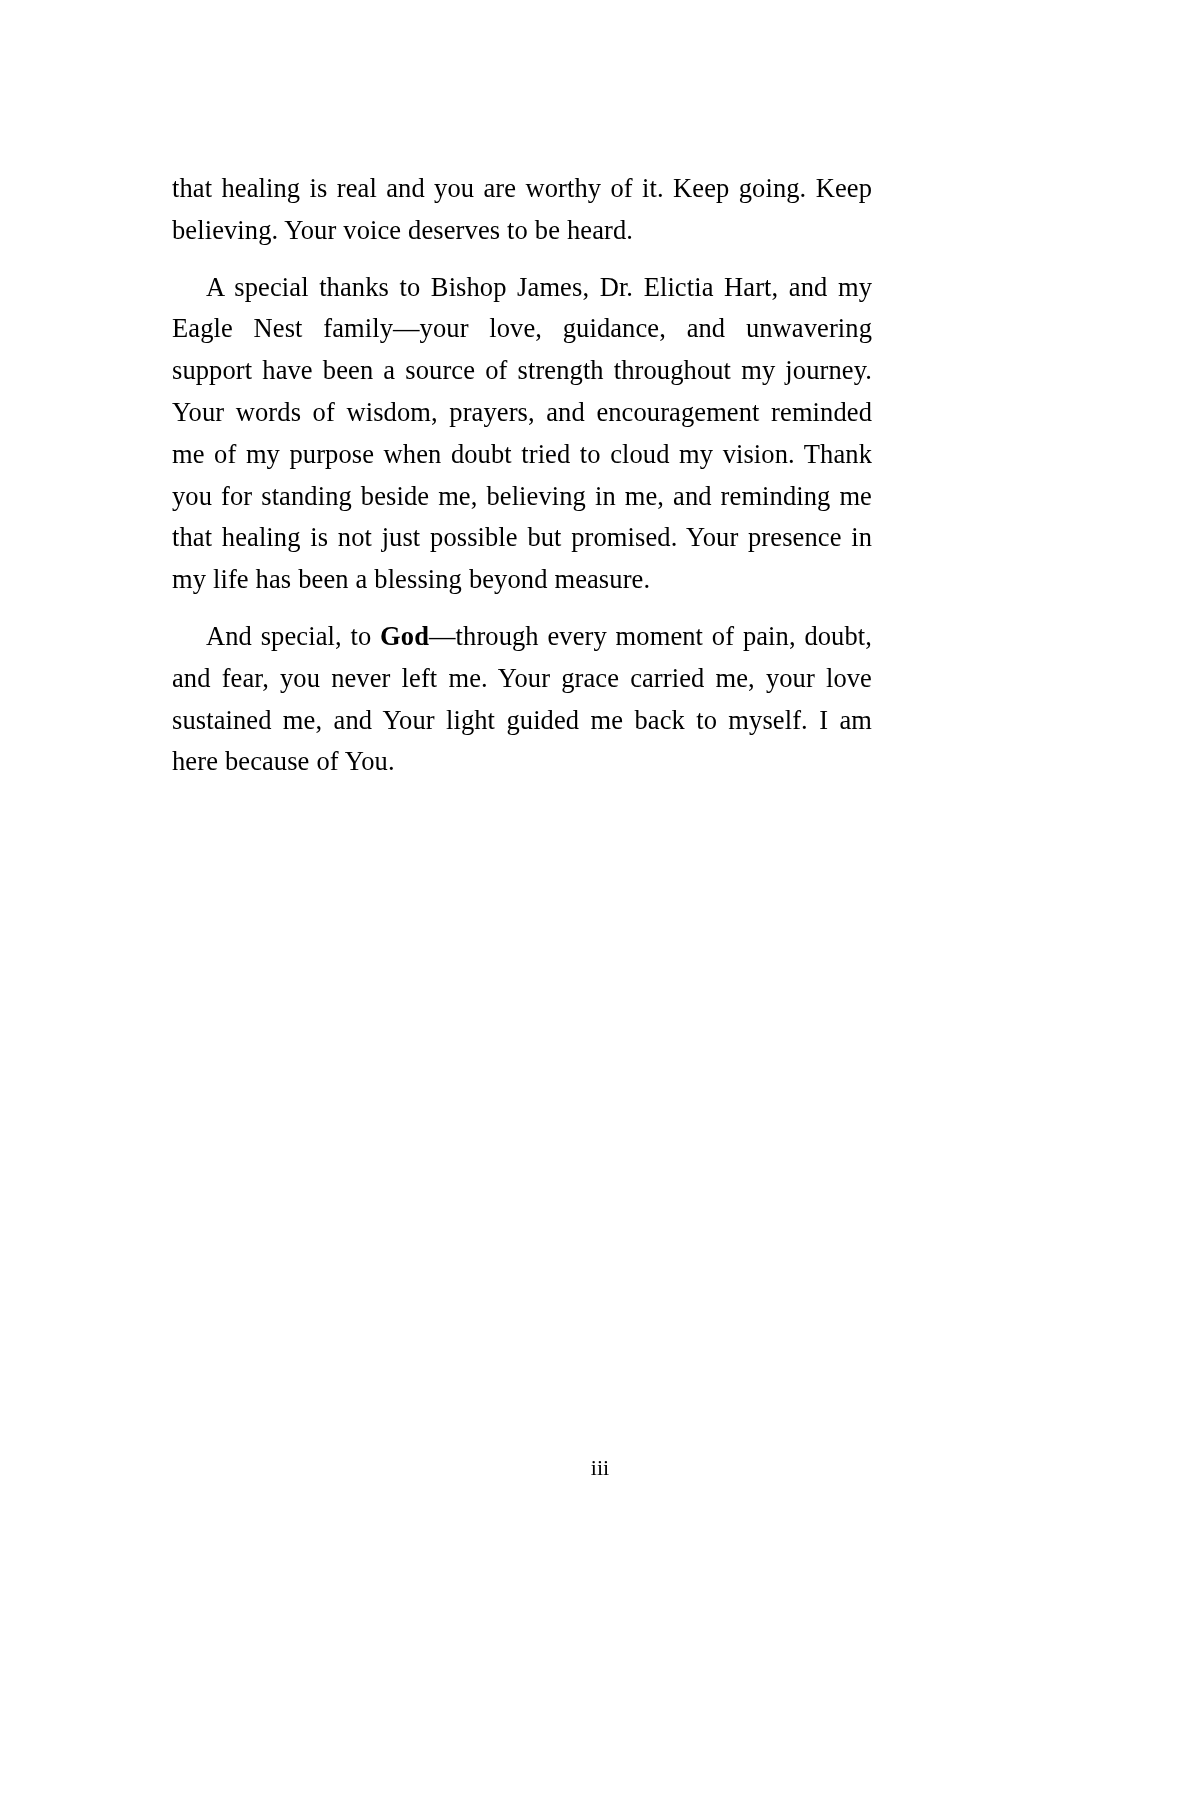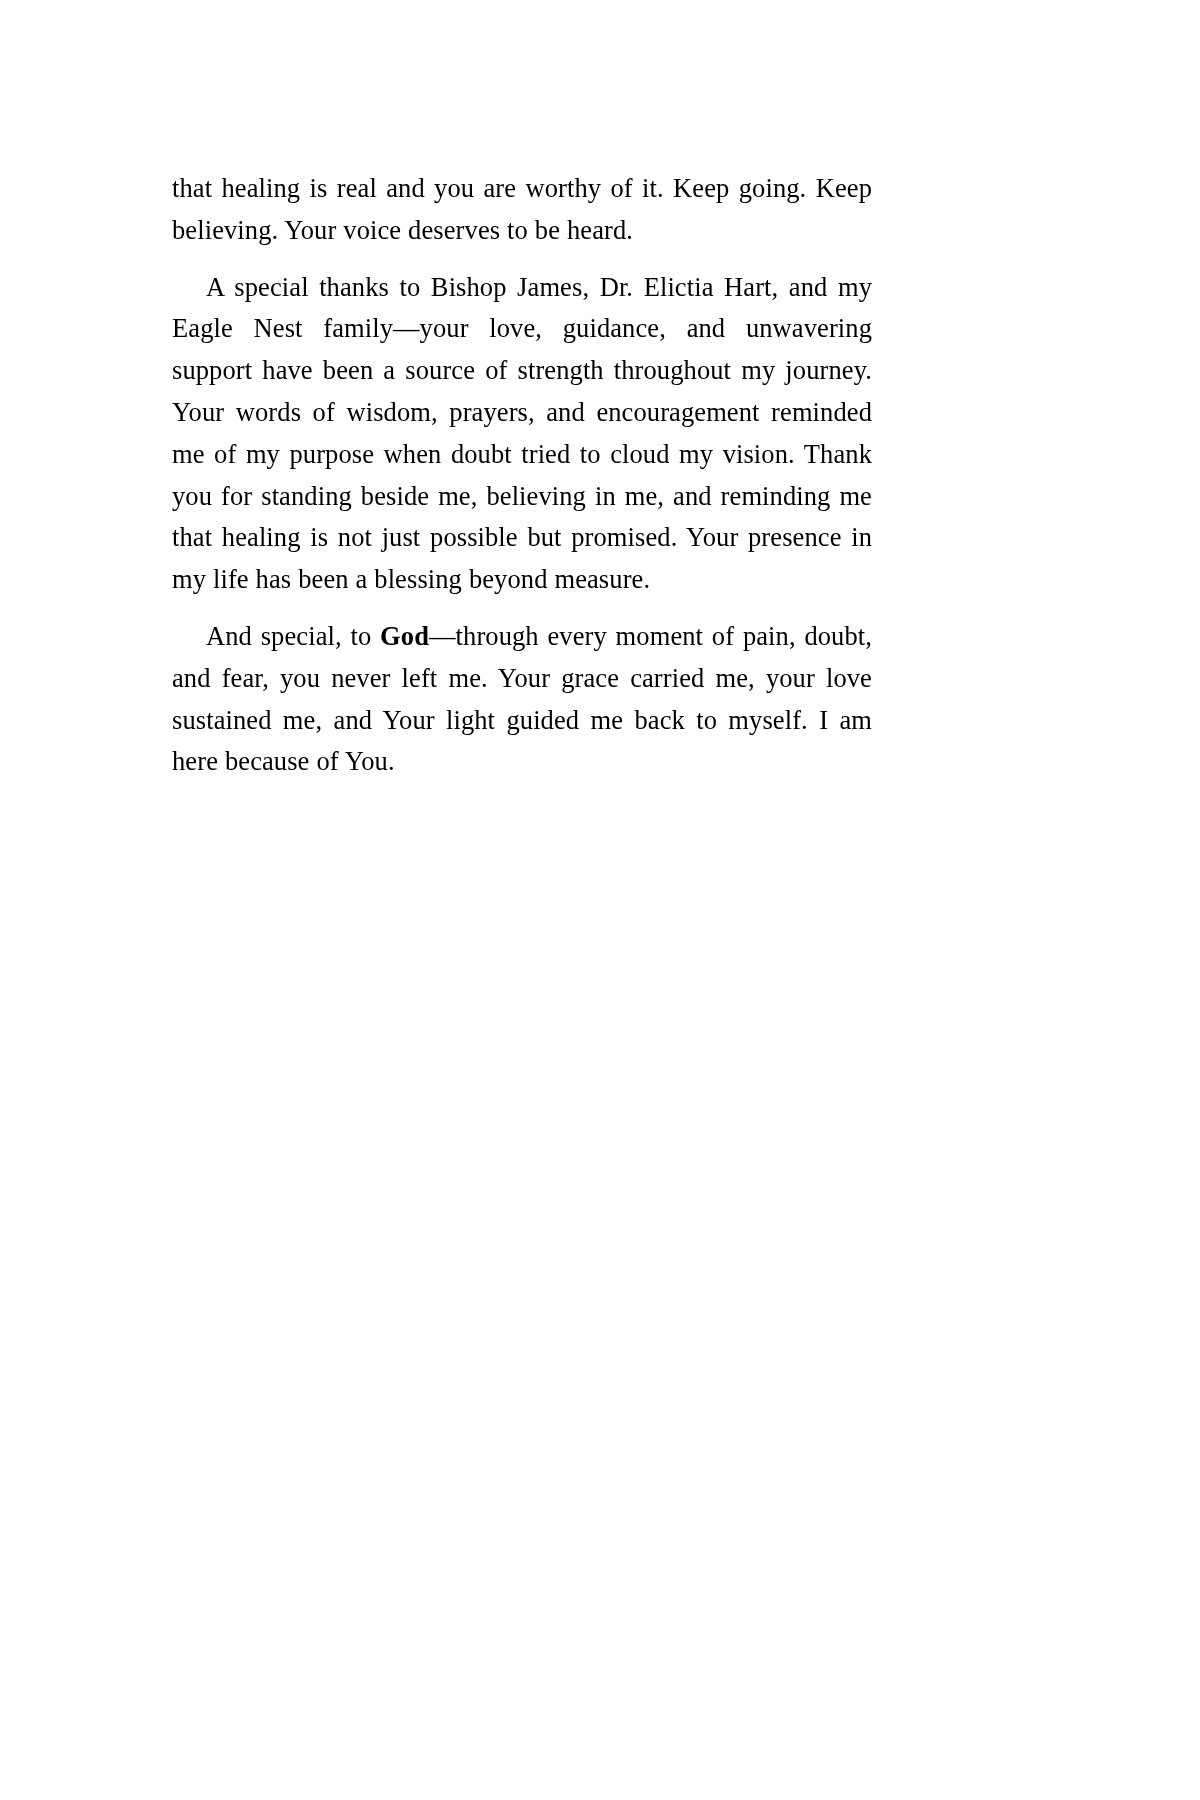--- a/index.html
+++ b/index.html
@@ -75,14 +75,15 @@
     <p class="para indent">
       <span>A special thanks to Bishop James, Dr. Elictia Hart, and my Eagle Nest family—your love, guidance, and unwavering support have been a source of strength throughout my journey. Your words of wisdom, prayers, and encouragement reminded me of my purpose when doubt tried to cloud my vision. Thank you for standing beside me, believing in me, and reminding me that healing is not just possible but promised. Your presence in my life has been a blessing beyond measure.</span>
     </p>
 
     <p class="para indent">
       <span>And special, to </span><span class="bold">God</span><span>—through every moment of pain, doubt, and fear, you never left me. Your grace carried me, your love sustained me, and Your light guided me back to myself. I am here because of You.</span>
     </p>
 
   </div>
 
+  <div class="folio">iii</div>
 
 </div>
 
 </body></html>

